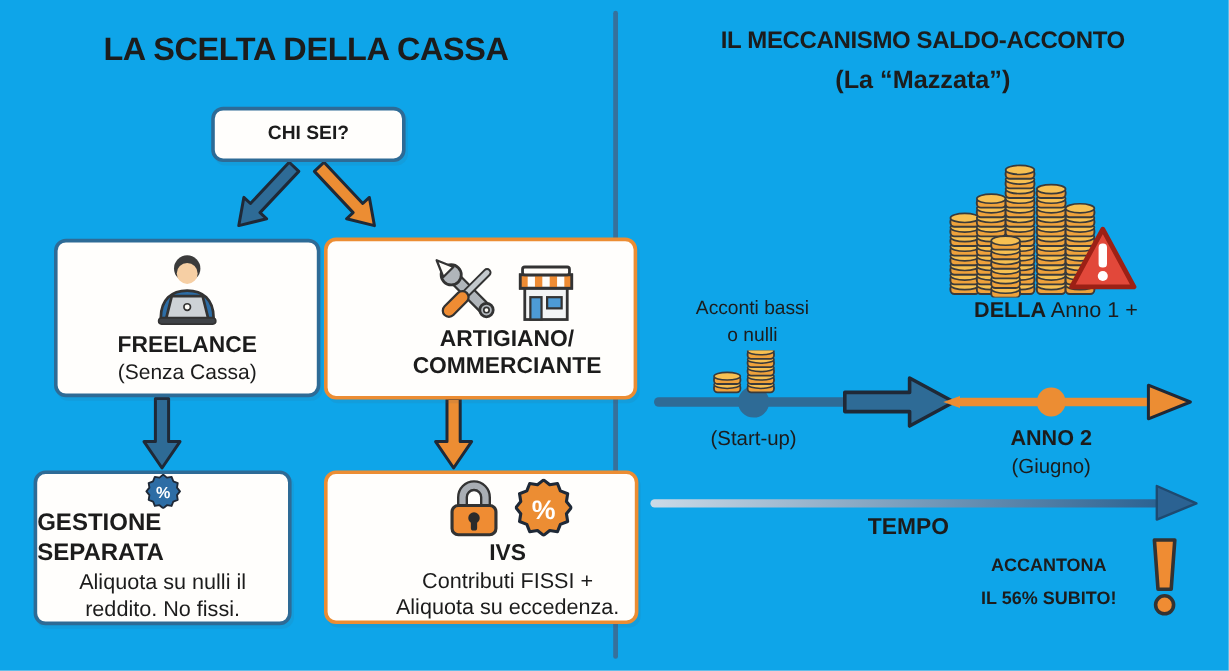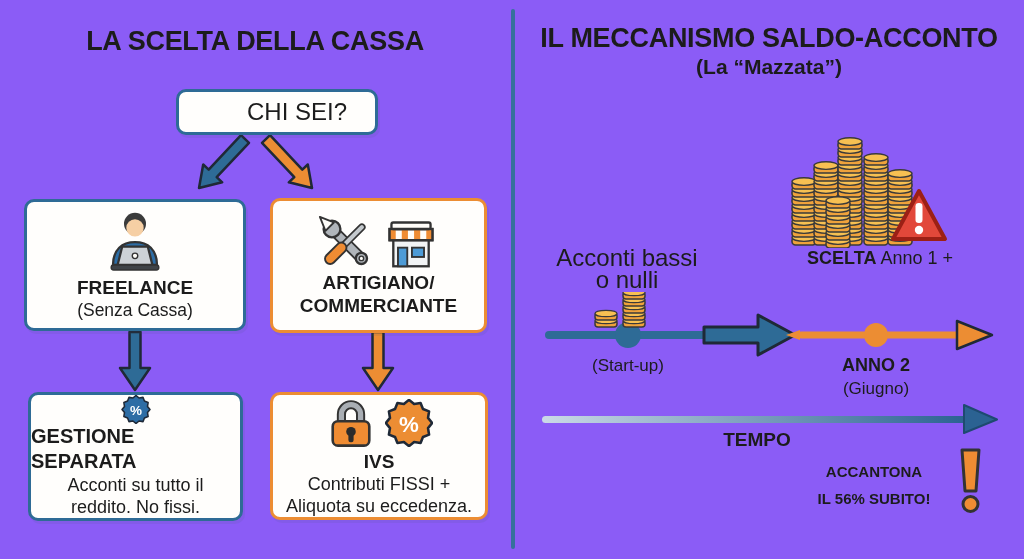--- a/index.html
+++ b/index.html
@@ -1,51 +1,51 @@
 <!DOCTYPE html>
 <html><head>
 <meta charset="utf-8">
 <style>
   html,body{margin:0;padding:0;background:#e8e8e8;}
   .canvas{
     position:relative;width:1024px;height:559px;overflow:hidden;
-    background:#8b5cf6;
+    background:#0ea5e9;
     font-family:"Liberation Sans", sans-serif;
     color:#1c1c1c;
   }
   .abs{position:absolute;}
   .ctr{text-align:center;}
   .b{font-weight:700;}
   svg{display:block;}
 
   .title-left{left:20px;top:26px;width:470px;font-size:27px;font-weight:700;letter-spacing:-0.3px;}
-  .title-right{left:524px;top:23px;width:490px;font-size:27px;font-weight:700;letter-spacing:-0.3px;}
+  .title-right{left:524px;top:23px;width:490px;font-size:20px;font-weight:700;letter-spacing:-0.3px;}
   .subtitle-right{left:524px;top:55px;width:490px;font-size:21px;font-weight:700;}
 
   .node{
     background:#fffefc;border-radius:10px;
     display:flex;flex-direction:column;align-items:center;justify-content:center;
     box-shadow:2px 3px 0 rgba(70,90,110,0.10);
   }
   .blue-node{border:3.5px solid #2e6b96;}
-  .orange-node{border:3.5px solid #ec8d33;}
-
-  .chisei{left:176px;top:89px;width:156px;height:40px;font-size:24px;font-weight:400;padding-left:40px;}
-  .freelance{left:24px;top:199px;width:216px;height:126px;}
+  .orange-node{border:3.5px solid #ec8d33;padding-left:44px;}
+
+  .chisei{left:176px;top:89px;width:156px;height:40px;font-size:16px;font-weight:700;}
+  .freelance{left:45px;top:199px;width:216px;height:126px;}
   .artigiano{left:270px;top:198px;width:211px;height:129px;}
   .gestione{left:28px;top:392px;width:209px;height:123px;}
   .ivs{left:270px;top:392px;width:212px;height:122px;}
 
   .node .t1{font-size:19px;font-weight:700;line-height:23px;}
   .node .t2{font-size:17.5px;line-height:22px;}
   .gestione .t1{font-size:20px;line-height:25px;}
   .gestione .t2,.ivs .t2{font-size:18px;line-height:22px;}
   .icon-row{display:flex;align-items:center;gap:9px;}
 
-  .acconti{left:548px;top:247px;width:158px;font-size:24px;line-height:22px;}
+  .acconti{left:548px;top:247px;width:158px;font-size:16px;line-height:22px;}
   .saldo{left:788px;top:247px;width:184px;font-size:18px;line-height:23px;}
   .anno1{left:566px;top:354px;width:124px;font-size:18px;line-height:23px;}
   .anno2{left:814px;top:354px;width:124px;font-size:18px;line-height:23px;}
   .anno-sub{font-size:17px;font-weight:400;}
   .tempo-label{left:700px;top:429px;width:114px;font-size:19px;font-weight:700;}
   .accantona{left:778px;top:458px;width:192px;font-size:15px;font-weight:700;line-height:27px;}
 </style>
 </head>
 <body>
 
@@ -142,21 +142,21 @@
     <div class="t1">ARTIGIANO/</div>
     <div class="t1">COMMERCIANTE</div>
   </div>
 
   <div class="abs node blue-node gestione">
     <svg width="52" height="52" viewBox="0 0 56 56">
       <use href="#seal" x="28" y="28" fill="#2d6da5" stroke="#1f2937" stroke-width="3" stroke-linejoin="round"></use>
       <text x="28" y="30" text-anchor="middle" dominant-baseline="central" fill="#ffffff" font-size="26" font-weight="700" font-family="Liberation Sans, sans-serif">%</text>
     </svg>
     <div class="t1">GESTIONE SEPARATA</div>
-    <div class="t2">Acconti su tutto il</div>
+    <div class="t2">Aliquota su nulli il</div>
     <div class="t2">reddito. No fissi.</div>
   </div>
 
   <div class="abs node orange-node ivs">
     <div class="icon-row">
       <svg width="50" height="54" viewBox="0 0 56 62">
         <path d="M17,34 V21 a11,11 0 0 1 22,0 V34" fill="none" stroke="#333" stroke-width="10.5" stroke-linecap="round"></path>
         <path d="M17,34 V21 a11,11 0 0 1 22,0 V34" fill="none" stroke="#a9aeb4" stroke-width="6" stroke-linecap="round"></path>
         <rect x="7" y="29" width="42" height="28" rx="6" fill="#ef8c33" stroke="#333" stroke-width="3"></rect>
         <circle cx="28" cy="41" r="5.5" fill="#2b2b2b"></circle>
@@ -265,21 +265,21 @@
     <g>
         <use href="#coinS" x="46" y="28"></use>
         <use href="#coinS" x="46" y="21"></use>
         <use href="#coinS" x="46" y="14"></use>
         <use href="#coinS" x="46" y="7"></use>
         <use href="#coinS" x="46" y="0"></use>
       </g>
   </svg>
 
   <div class="abs ctr saldo">
-    <div><b>SCELTA</b><span> Anno 1 +</span></div>
+    <div><b>DELLA</b><span> Anno 1 +</span></div>
   </div>
 
   <div class="abs ctr anno1">
     <div class="anno-sub">(Start-up)</div>
   </div>
 
   <div class="abs ctr anno2">
     <div class="b">ANNO 2</div>
     <div class="anno-sub">(Giugno)</div>
   </div>

